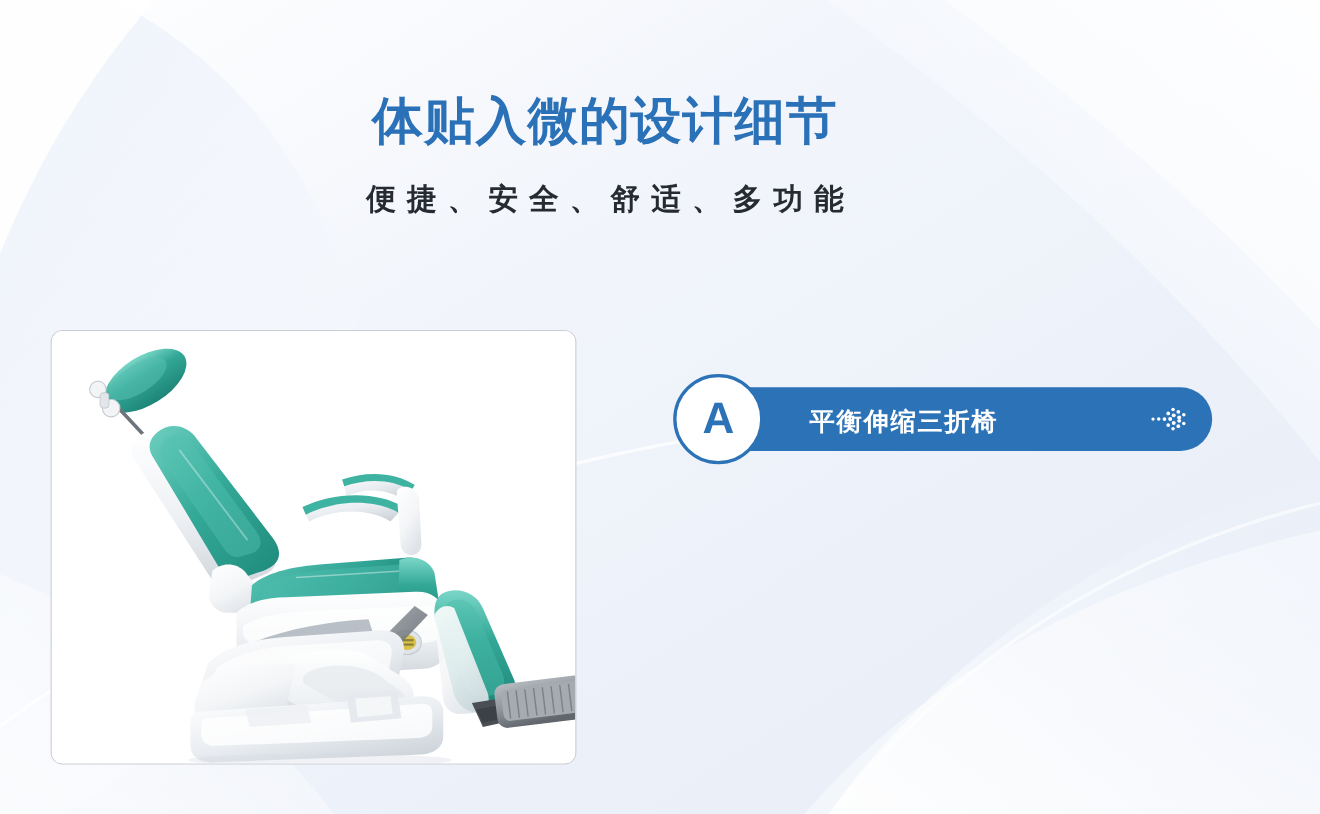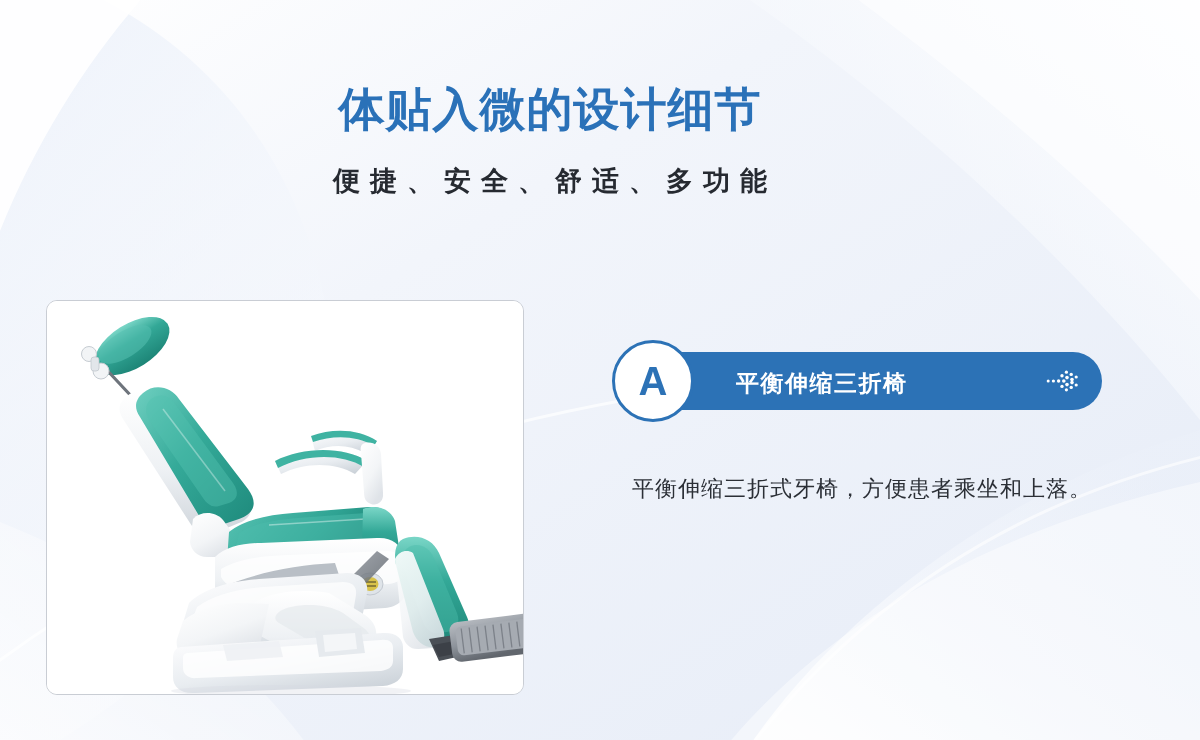--- a/index.html
+++ b/index.html
@@ -398,16 +398,15 @@
             <circle cx="26.0" cy="12.6" r="1.8"></circle>
             <circle cx="30.2" cy="15.0" r="1.6"></circle>
           </g>
         </svg>
       </div>
       <div class="badge">
         <span class="badge-letter">A</span>
       </div>
     </div>
 
-    <p class="desc">平衡伸缩三折式牙椅，方便患者乘坐和上落。</p>
   </div>
 
 </div>
 
 </body></html>

